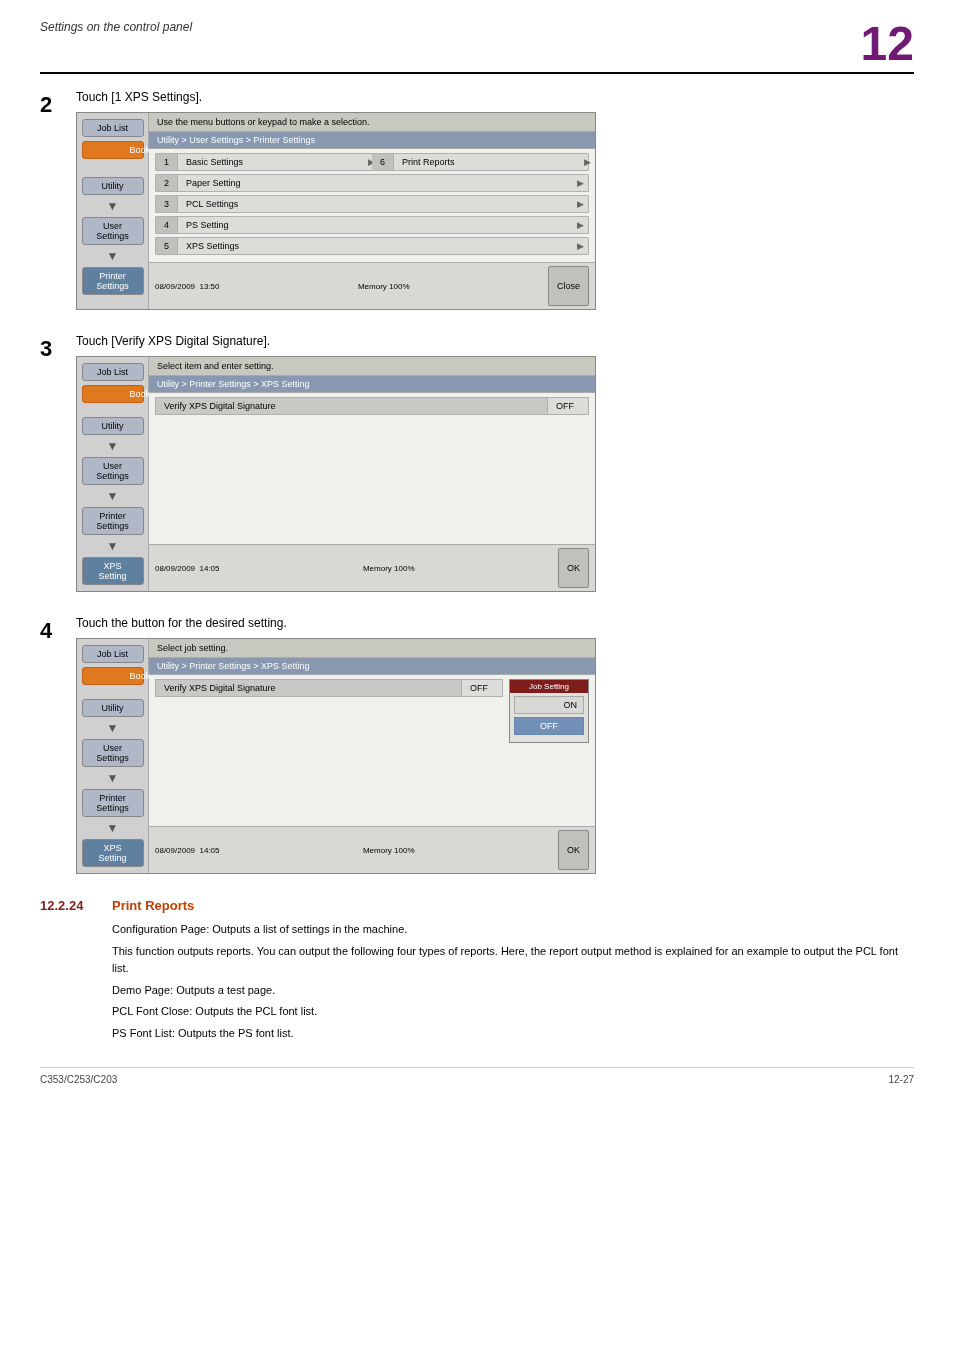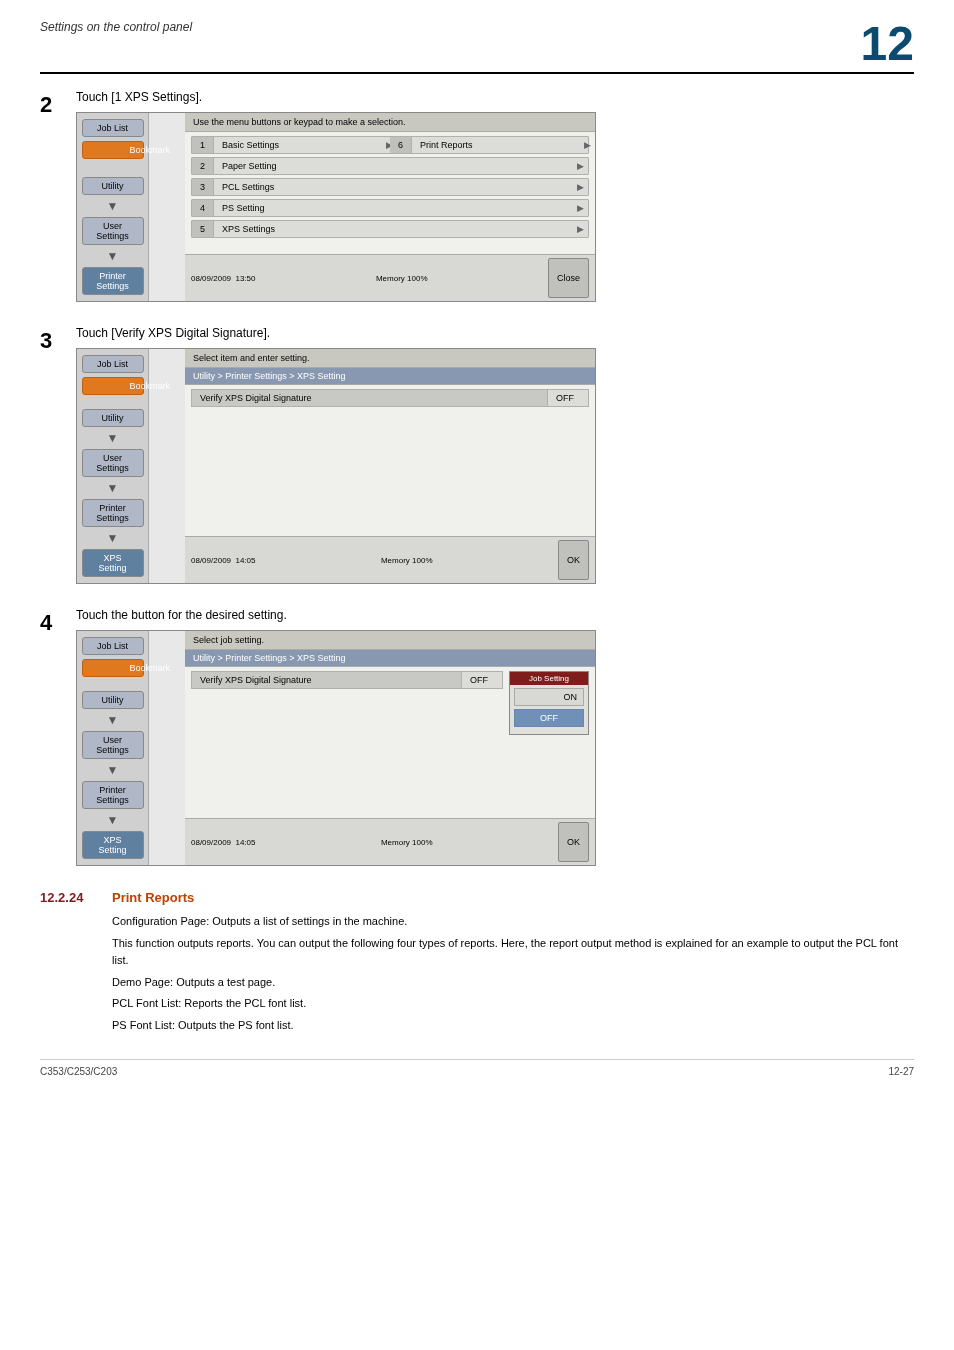--- a/index.html
+++ b/index.html
@@ -19,21 +19,21 @@
       justify-content: space-between;
       align-items: flex-start;
       border-bottom: 2px solid #000;
       padding-bottom: 4px;
       margin-bottom: 16px;
     }
     .page-header-text { font-size: 12px; color: #333; font-style: italic; }
     .page-number {
       font-size: 48px;
       font-weight: bold;
-      color: #0c4a6e;
+      color: #701a75;
       line-height: 1;
     }
 
     
     .step-block {
       display: flex;
       margin-bottom: 24px;
       gap: 12px;
     }
     .step-number {
@@ -54,21 +54,20 @@
 
     
     .panel-wrapper {
       margin-left: 0;
     }
     .printer-screen {
       display: flex;
       border: 1px solid #888;
       background: #e8e8e8;
       width: 520px;
-      gap: 36px;
     }
     .screen-sidebar {
       display: flex;
       flex-direction: column;
       align-items: center;
       padding: 6px 4px;
       background: #d0d0d0;
       min-width: 72px;
       gap: 4px;
       border-right: 1px solid #aaa;
@@ -254,20 +253,21 @@
           <div style="height:10px;"></div>
           <div class="sidebar-btn">Utility</div>
           <div class="sidebar-arrow">▼</div>
           <div class="sidebar-btn">User Settings</div>
           <div class="sidebar-arrow">▼</div>
           <div class="sidebar-btn active">Printer Settings</div>
         </div>
 
         <div class="screen-main">
           <div class="screen-top-msg">Use the menu buttons or keypad to make a selection.</div>
+          <div class="screen-breadcrumb">Utility &gt; User Settings &gt; Printer Settings</div>
           <div class="screen-content">
 
             <div class="menu-row" style="display:grid;grid-template-columns:22px 1fr 8px 22px 1fr 8px;">
               <div class="menu-row-num">1</div>
               <div class="menu-row-label">Basic Settings</div>
               <div class="menu-row-arrow">▶</div>
               <div class="menu-row-num">6</div>
               <div class="menu-row-label">Print Reports</div>
               <div class="menu-row-arrow">▶</div>
             </div>
@@ -395,21 +395,21 @@
 
 <div style="margin-top:16px;">
   <div class="section-header">
     <span class="section-num">12.2.24</span>
     <span class="section-title">Print Reports</span>
   </div>
   <div class="section-body">
     <p>Configuration Page: Outputs a list of settings in the machine.</p>
     <p>This function outputs reports. You can output the following four types of reports. Here, the report output method is explained for an example to output the PCL font list.</p>
     <p>Demo Page: Outputs a test page.</p>
-    <p>PCL Font List: Reports the PCL font list.</p>
+    <p>PCL Font Close: Outputs the PCL font list.</p>
     <p>PS Font List: Outputs the PS font list.</p>
   </div>
 </div>
 
 <div class="page-footer">
   <span>C353/C253/C203</span>
   <span>12-27</span>
 </div>
 
 </body></html>

